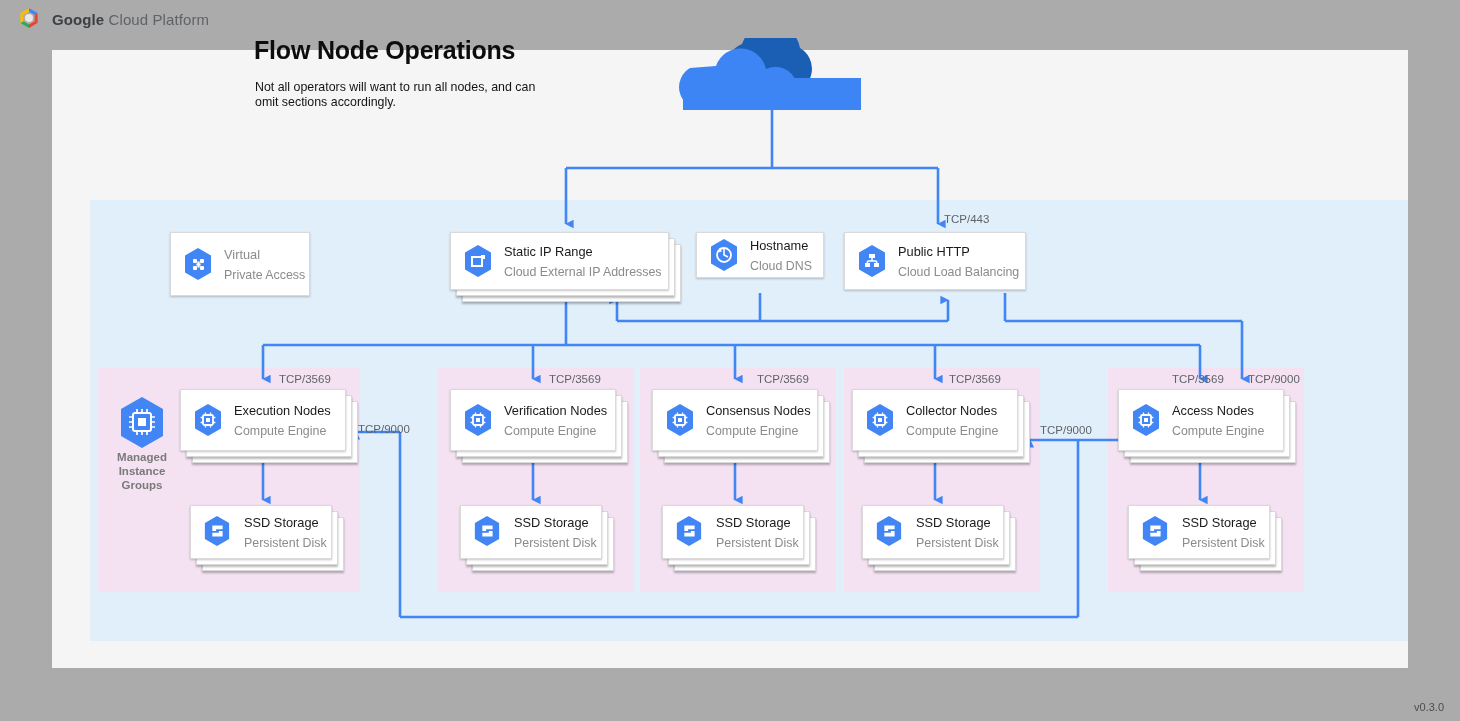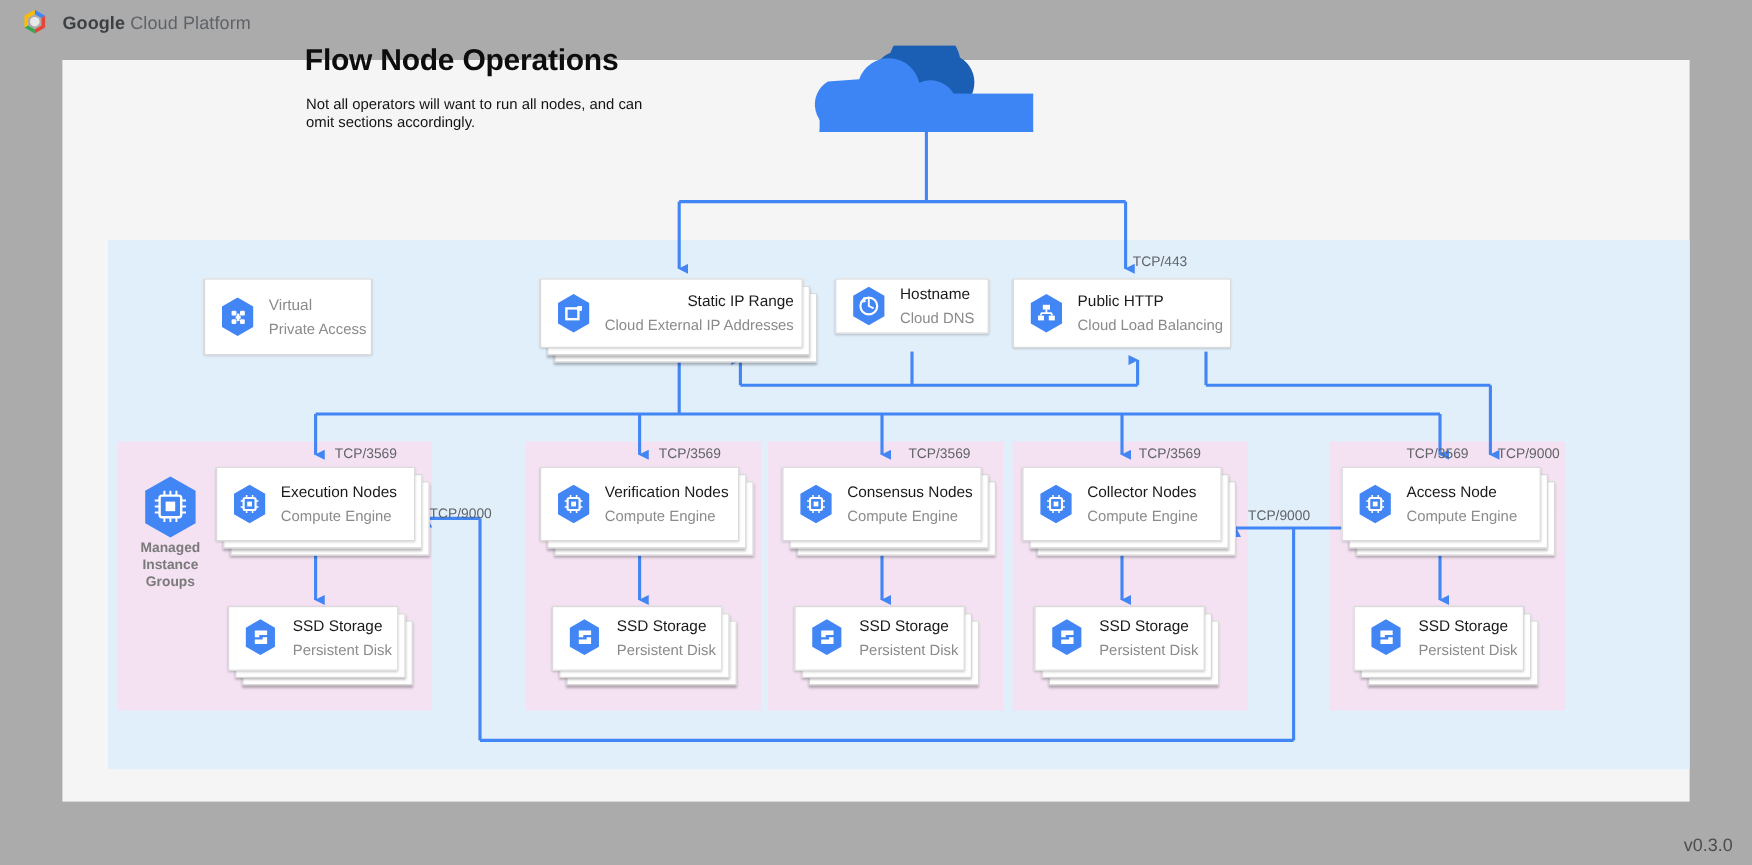--- a/index.html
+++ b/index.html
@@ -89,21 +89,21 @@
 
   
   #wires{position:absolute;left:0;top:0;width:1460px;height:721px;z-index:20;
          pointer-events:none;}
   #cloudlayer{position:absolute;left:0;top:0;width:1460px;height:721px;z-index:35;
          pointer-events:none;}
 
   
   #version{
     position:absolute;right:16px;bottom:8px;z-index:50;
-    font-size:15px;color:#4d4d4d;
+    font-size:11px;color:#4d4d4d;
   }
 </style>
 </head>
 <body>
 
 <div id="gcp-header">
   <div id="gcp-logo">
     <svg width="26" height="26" viewBox="0 0 26 26">
       <path d="M13 2 L22 7 L22 18 L13 23 L4 18 L4 7 Z" fill="none" stroke="#ccc" stroke-width="0"></path>
       <path d="M13 2.2 L21.6 7.1 L18.6 9.0 L13 5.8 Z" fill="#4285f4"></path>
@@ -216,21 +216,21 @@
         <rect x="14.4" y="14.4" width="2.2" height="6.2" fill="#fff"></rect>
       </svg>
     </span>
     <span class="txt">
       <span class="t1" style="color:#8b8b8b;">Virtual</span><br>
       <span class="t2">Private Access</span>
     </span>
   </div>
 </div>
 
-<div class="card" style="left:450px;top:232px;width:219px;height:58px;text-align:right;">
+<div class="card" style="left:450px;top:232px;width:219px;height:58px;">
   <div class="shadow3"></div>
     <div class="shadow2"></div>
   <div class="face">
     <span class="ico">
       <svg width="30" height="34" viewBox="0 0 30 34">
         <path d="M15 1 L28 8.5 L28 25.5 L15 33 L2 25.5 L2 8.5 Z" fill="#4285f4"></path>
         <rect x="9" y="13" width="10" height="9" fill="none" stroke="#fff" stroke-width="2"></rect>
         <rect x="18" y="11" width="4" height="4" fill="#fff"></rect>
       </svg>
     </span>
@@ -468,21 +468,21 @@
         <rect x="13" y="15" width="4" height="4" fill="#fff"></rect>
         <g stroke="#fff" stroke-width="1.3">
           <path d="M12.5 12 L12.5 9.5 M17.5 12 L17.5 9.5"></path>
           <path d="M12.5 22 L12.5 24.5 M17.5 22 L17.5 24.5"></path>
           <path d="M10 14.5 L7.6 14.5 M10 19.5 L7.6 19.5"></path>
           <path d="M20 14.5 L22.4 14.5 M20 19.5 L22.4 19.5"></path>
         </g>
       </svg>
     </span>
     <span class="txt">
-      <span class="t1">Access Node</span><br>
+      <span class="t1">Access Nodes</span><br>
       <span class="t2">Compute Engine</span>
     </span>
   </div>
 </div>
 <div class="card" style="left:1128px;top:505px;width:142px;height:54px;">
   <div class="shadow3"></div>
     <div class="shadow2"></div>
   <div class="face">
     <span class="ico">
       <svg width="28" height="32" viewBox="0 0 30 34">

